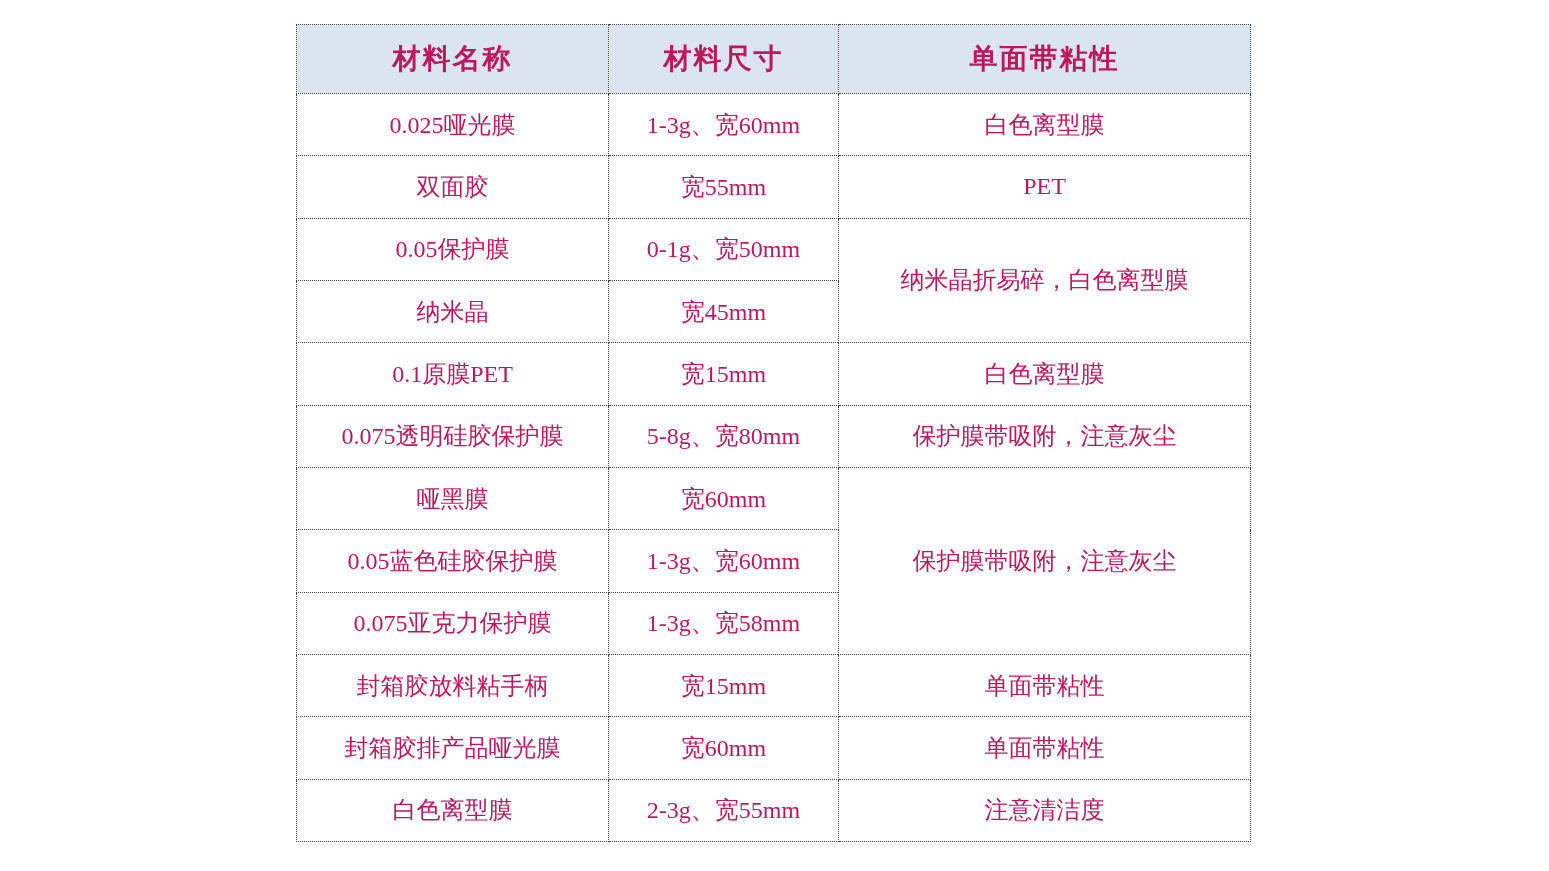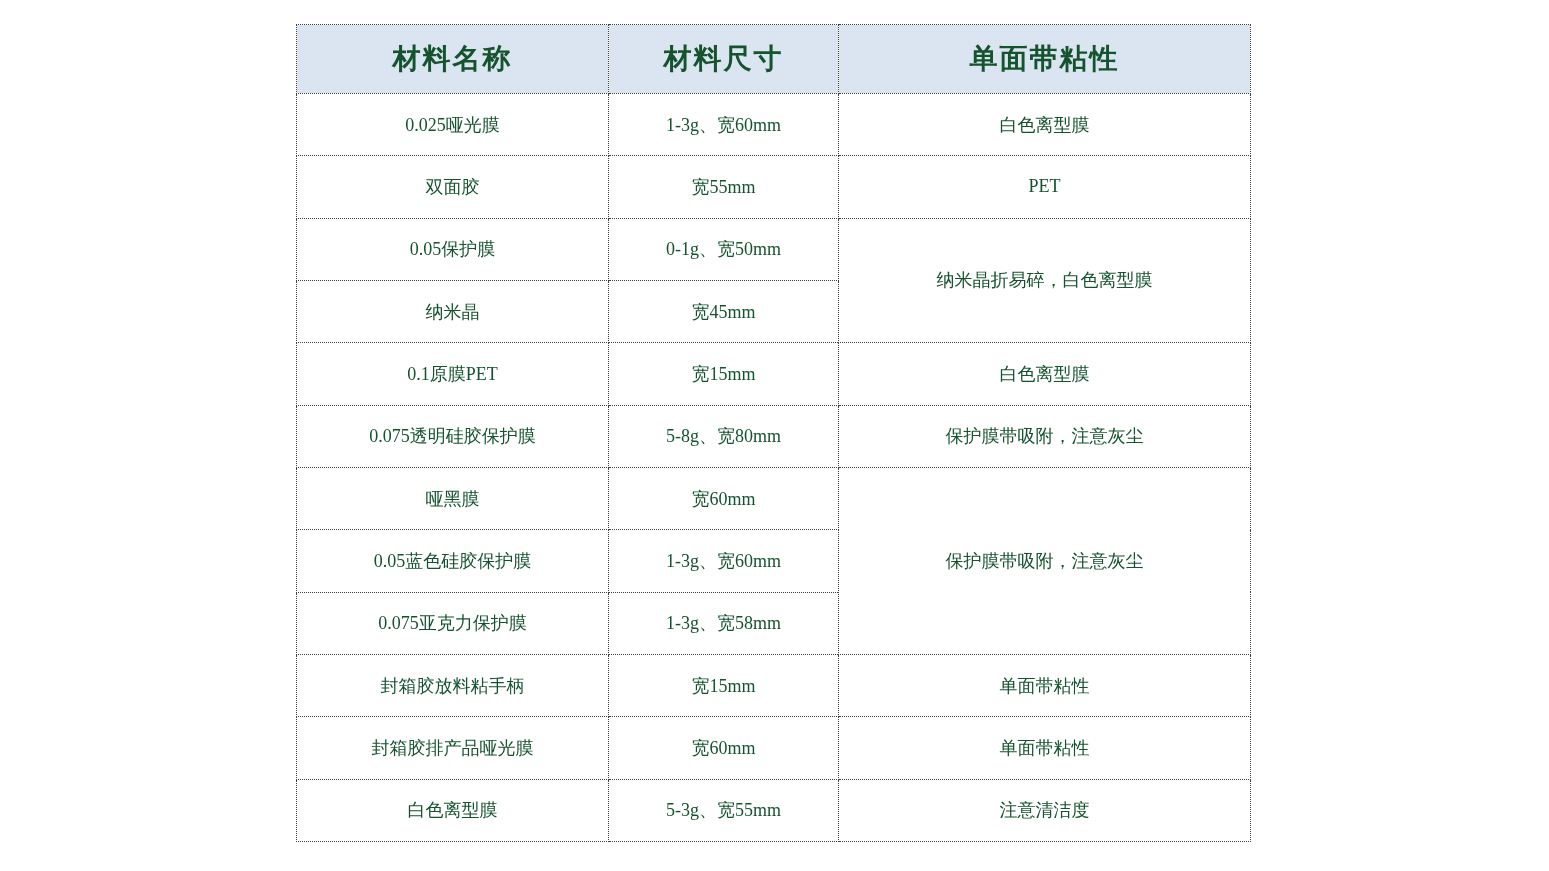--- a/index.html
+++ b/index.html
@@ -28,33 +28,33 @@
     width: 954px;
     height: 818px;
     background: #ffffff;
   }
   table.materials th,
   table.materials td {
     border: 1px dotted #3f3f3f;
     text-align: center;
     vertical-align: middle;
     padding: 0;
-    color: #14532d;
+    color: #be185d;
     overflow: hidden;
     white-space: nowrap;
   }
   thead tr { height: 69px; }
   thead th {
     background: #dbe5f1;
     font-weight: bold;
     font-size: 28px;
     letter-spacing: 2px;
   }
   tbody tr { height: 62px; }
-  tbody td { font-size: 18px; }
+  tbody td { font-size: 24px; }
   td.solid-right {
     border-right: 2px solid #7c7c7c;
   }
 </style>
 </head>
 <body>
 
 <div class="page">
   <div class="table-wrap">
     <table class="materials">
@@ -118,19 +118,19 @@
           <td>宽15mm</td>
           <td>单面带粘性</td>
         </tr>
         <tr>
           <td>封箱胶排产品哑光膜</td>
           <td>宽60mm</td>
           <td>单面带粘性</td>
         </tr>
         <tr>
           <td>白色离型膜</td>
-          <td>5-3g、宽55mm</td>
+          <td>2-3g、宽55mm</td>
           <td>注意清洁度</td>
         </tr>
       </tbody>
     </table>
   </div>
 </div>
 
 </body></html>

